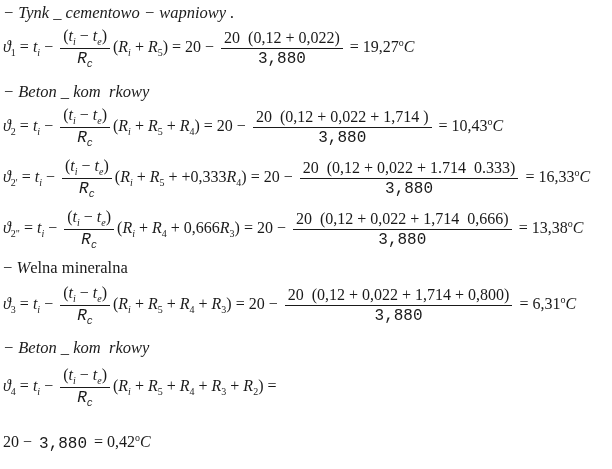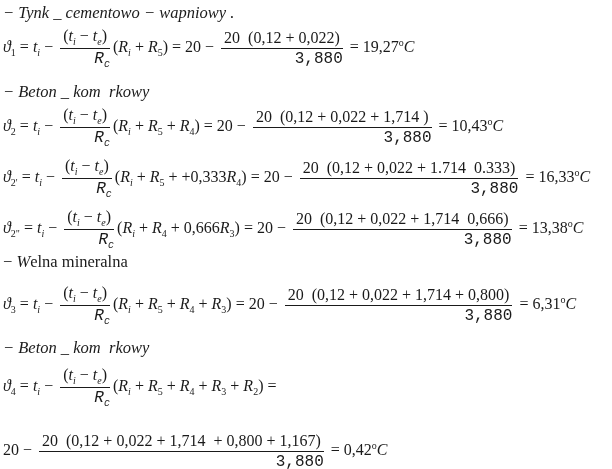--- a/index.html
+++ b/index.html
@@ -24,21 +24,21 @@
   }
   .head { font-size: 16.5px; }
   
   .tok-r { font-style: normal; white-space: pre; }
   .tok-i { font-style: italic; white-space: pre; }
   .tok-br { font-style: normal; font-size: 10px; vertical-align: -4px; white-space: pre; }
   .tok-bi { font-style: italic; font-size: 10px; vertical-align: -4px; white-space: pre; }
   .tok-sup { font-style: normal; font-size: 10px; vertical-align: 6px; white-space: pre; }
   .frac {
     display: inline-block;
-    text-align: right;
+    text-align: center;
     vertical-align: middle;
     margin: 0 3px;
   }
   .num {
     display: block;
     border-bottom: 1px solid #1a1a1a;
     padding: 0 3px 1px 3px;
   }
   .den {
     display: block;
@@ -49,18 +49,18 @@
 </head>
 <body>
 
 <div class="page">
   <div class="line head" style="top:3px"><span class="tok-i">− Tynk _ cementowo − wapniowy .</span></div>
   <div class="line eq" style="top:27px"><span class="tok-i">ϑ</span><span class="tok-br">1</span><span class="tok-r"> = </span><span class="tok-i">t</span><span class="tok-bi">i</span><span class="tok-r"> − </span><span class="frac"><span class="num"><span class="tok-r">(</span><span class="tok-i">t</span><span class="tok-bi">i</span><span class="tok-r"> − </span><span class="tok-i">t</span><span class="tok-bi">e</span><span class="tok-r">)</span></span><span class="den"><span class="tok-i">R</span><span class="tok-bi">c</span></span></span><span class="tok-r">(</span><span class="tok-i">R</span><span class="tok-bi">i</span><span class="tok-r"> + </span><span class="tok-i">R</span><span class="tok-br">5</span><span class="tok-r">) = 20 − </span><span class="frac"><span class="num"><span class="tok-r">20  (0,12 + 0,022)</span></span><span class="den"><span class="tok-r">3,880</span></span></span><span class="tok-r"> = 19,27</span><span class="tok-sup">o</span><span class="tok-i">C</span></div>
   <div class="line head" style="top:82px"><span class="tok-i">− Beton _ kom  rkowy</span></div>
   <div class="line eq" style="top:106px"><span class="tok-i">ϑ</span><span class="tok-br">2</span><span class="tok-r"> = </span><span class="tok-i">t</span><span class="tok-bi">i</span><span class="tok-r"> − </span><span class="frac"><span class="num"><span class="tok-r">(</span><span class="tok-i">t</span><span class="tok-bi">i</span><span class="tok-r"> − </span><span class="tok-i">t</span><span class="tok-bi">e</span><span class="tok-r">)</span></span><span class="den"><span class="tok-i">R</span><span class="tok-bi">c</span></span></span><span class="tok-r">(</span><span class="tok-i">R</span><span class="tok-bi">i</span><span class="tok-r"> + </span><span class="tok-i">R</span><span class="tok-br">5</span><span class="tok-r"> + </span><span class="tok-i">R</span><span class="tok-br">4</span><span class="tok-r">) = 20 − </span><span class="frac"><span class="num"><span class="tok-r">20  (0,12 + 0,022 + 1,714 )</span></span><span class="den"><span class="tok-r">3,880</span></span></span><span class="tok-r"> = 10,43</span><span class="tok-sup">o</span><span class="tok-i">C</span></div>
   <div class="line eq" style="top:157px"><span class="tok-i">ϑ</span><span class="tok-br">2'</span><span class="tok-r"> = </span><span class="tok-i">t</span><span class="tok-bi">i</span><span class="tok-r"> − </span><span class="frac"><span class="num"><span class="tok-r">(</span><span class="tok-i">t</span><span class="tok-bi">i</span><span class="tok-r"> − </span><span class="tok-i">t</span><span class="tok-bi">e</span><span class="tok-r">)</span></span><span class="den"><span class="tok-i">R</span><span class="tok-bi">c</span></span></span><span class="tok-r">(</span><span class="tok-i">R</span><span class="tok-bi">i</span><span class="tok-r"> + </span><span class="tok-i">R</span><span class="tok-br">5</span><span class="tok-r"> + +0,333</span><span class="tok-i">R</span><span class="tok-br">4</span><span class="tok-r">) = 20 − </span><span class="frac"><span class="num"><span class="tok-r">20  (0,12 + 0,022 + 1.714  0.333)</span></span><span class="den"><span class="tok-r">3,880</span></span></span><span class="tok-r"> = 16,33</span><span class="tok-sup">o</span><span class="tok-i">C</span></div>
   <div class="line eq" style="top:208px"><span class="tok-i">ϑ</span><span class="tok-br">2"</span><span class="tok-r"> = </span><span class="tok-i">t</span><span class="tok-bi">i</span><span class="tok-r"> − </span><span class="frac"><span class="num"><span class="tok-r">(</span><span class="tok-i">t</span><span class="tok-bi">i</span><span class="tok-r"> − </span><span class="tok-i">t</span><span class="tok-bi">e</span><span class="tok-r">)</span></span><span class="den"><span class="tok-i">R</span><span class="tok-bi">c</span></span></span><span class="tok-r">(</span><span class="tok-i">R</span><span class="tok-bi">i</span><span class="tok-r"> + </span><span class="tok-i">R</span><span class="tok-br">4</span><span class="tok-r"> + 0,666</span><span class="tok-i">R</span><span class="tok-br">3</span><span class="tok-r">) = 20 − </span><span class="frac"><span class="num"><span class="tok-r">20  (0,12 + 0,022 + 1,714  0,666)</span></span><span class="den"><span class="tok-r">3,880</span></span></span><span class="tok-r"> = 13,38</span><span class="tok-sup">o</span><span class="tok-i">C</span></div>
-  <div class="line head" style="top:252px"><span class="tok-r">− </span><span class="tok-i">W</span><span class="tok-r">elna mineralna</span></div>
+  <div class="line head" style="top:258px"><span class="tok-r">− </span><span class="tok-i">W</span><span class="tok-r">elna mineralna</span></div>
   <div class="line eq" style="top:284px"><span class="tok-i">ϑ</span><span class="tok-br">3</span><span class="tok-r"> = </span><span class="tok-i">t</span><span class="tok-bi">i</span><span class="tok-r"> − </span><span class="frac"><span class="num"><span class="tok-r">(</span><span class="tok-i">t</span><span class="tok-bi">i</span><span class="tok-r"> − </span><span class="tok-i">t</span><span class="tok-bi">e</span><span class="tok-r">)</span></span><span class="den"><span class="tok-i">R</span><span class="tok-bi">c</span></span></span><span class="tok-r">(</span><span class="tok-i">R</span><span class="tok-bi">i</span><span class="tok-r"> + </span><span class="tok-i">R</span><span class="tok-br">5</span><span class="tok-r"> + </span><span class="tok-i">R</span><span class="tok-br">4</span><span class="tok-r"> + </span><span class="tok-i">R</span><span class="tok-br">3</span><span class="tok-r">) = 20 − </span><span class="frac"><span class="num"><span class="tok-r">20  (0,12 + 0,022 + 1,714 + 0,800)</span></span><span class="den"><span class="tok-r">3,880</span></span></span><span class="tok-r"> = 6,31</span><span class="tok-sup">o</span><span class="tok-i">C</span></div>
   <div class="line head" style="top:338px"><span class="tok-i">− Beton _ kom  rkowy</span></div>
   <div class="line eq" style="top:366px"><span class="tok-i">ϑ</span><span class="tok-br">4</span><span class="tok-r"> = </span><span class="tok-i">t</span><span class="tok-bi">i</span><span class="tok-r"> − </span><span class="frac"><span class="num"><span class="tok-r">(</span><span class="tok-i">t</span><span class="tok-bi">i</span><span class="tok-r"> − </span><span class="tok-i">t</span><span class="tok-bi">e</span><span class="tok-r">)</span></span><span class="den"><span class="tok-i">R</span><span class="tok-bi">c</span></span></span><span class="tok-r">(</span><span class="tok-i">R</span><span class="tok-bi">i</span><span class="tok-r"> + </span><span class="tok-i">R</span><span class="tok-br">5</span><span class="tok-r"> + </span><span class="tok-i">R</span><span class="tok-br">4</span><span class="tok-r"> + </span><span class="tok-i">R</span><span class="tok-br">3</span><span class="tok-r"> + </span><span class="tok-i">R</span><span class="tok-br">2</span><span class="tok-r">) =</span></div>
-  <div class="line eq" style="top:432px"><span class="tok-r">20 − </span><span class="frac"><span class="num"><span class="tok-r">20  (0,12 + 0,022 + 1,714  + 0,800 + 1,167)</span></span><span class="den"><span class="tok-r">3,880</span></span></span><span class="tok-r"> = 0,42</span><span class="tok-sup">o</span><span class="tok-i">C</span></div>
+  <div class="line eq" style="top:432px"><span class="tok-r">20 − </span><span class="frac"><span class="den"><span class="tok-r">3,880</span></span></span><span class="tok-r"> = 0,42</span><span class="tok-sup">o</span><span class="tok-i">C</span></div>
 </div>
 
 </body></html>

